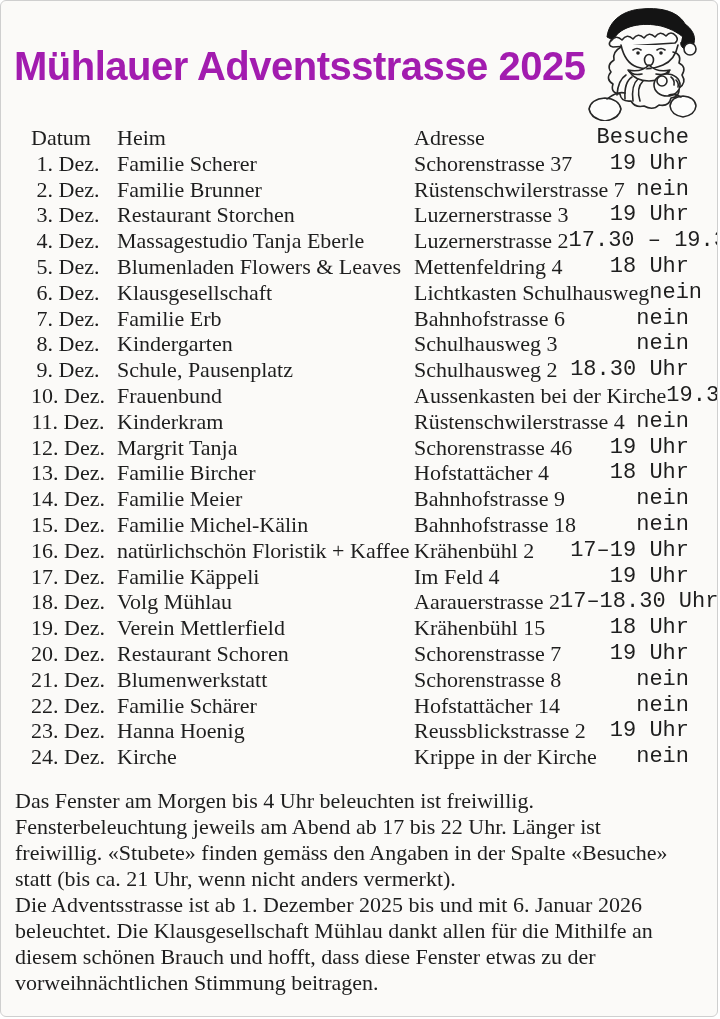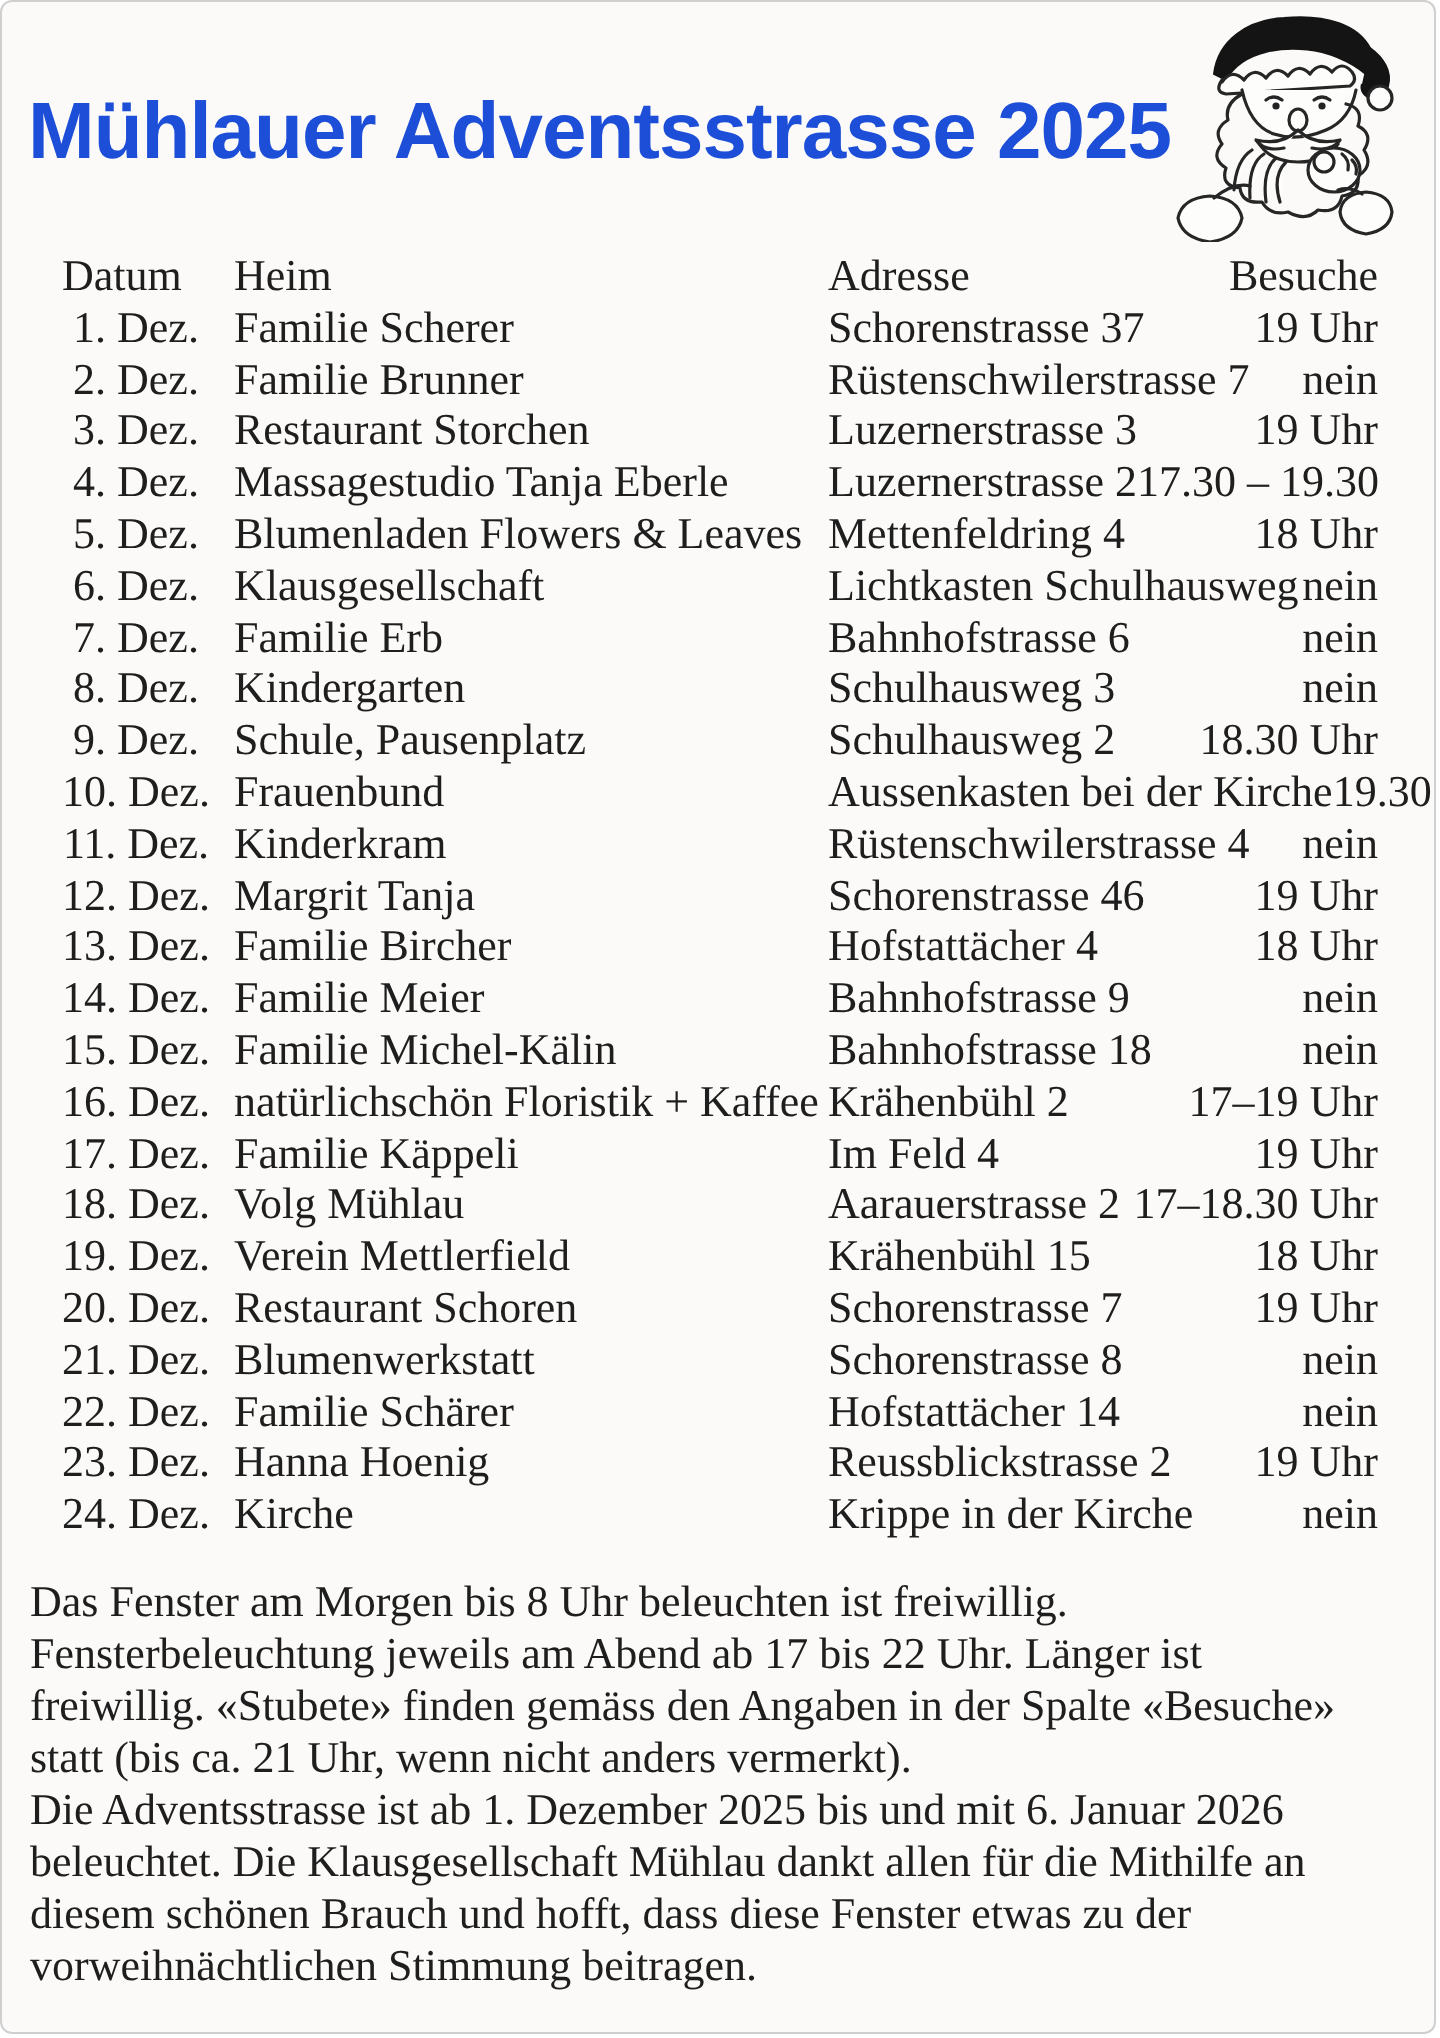--- a/index.html
+++ b/index.html
@@ -27,21 +27,21 @@
   .page-title {
     position: absolute;
     left: 13px;
     top: 42px;
     margin: 0;
     font-family: "Liberation Sans", sans-serif;
     font-weight: 700;
     font-size: 40px;
     line-height: 46px;
     letter-spacing: -0.5px;
-    color: #1d4ed8;
+    color: #a21caf;
     white-space: nowrap;
   }
   .santa {
     position: absolute;
     top: 2px;
     right: 6px;
     width: 140px;
     height: 118px;
   }
   
@@ -52,21 +52,21 @@
   .trow {
     display: grid;
     grid-template-columns: 86px 297px 1fr auto;
     line-height: 25.8px;
     font-size: 22px;
     white-space: nowrap;
   }
   .c-date { text-align: center; padding-right: 12px; }
   .c-name { overflow: visible; }
   .c-addr { }
-  .c-time { text-align: right; }
+  .c-time { text-align: right; font-family: Liberation Mono, monospace; }
   .thead .c-date { text-align: left; padding-right: 0; }
   
   .footer {
     padding: 18px 28px 0 14px;
     font-size: 22px;
     line-height: 26px;
   }
   .footer p { margin: 0; }
   
   .sk { fill: none; stroke: #262626; stroke-width: 1.6; stroke-linecap: round; stroke-linejoin: round; }
@@ -285,17 +285,17 @@
         <div class="c-date">24. Dez.</div>
         <div class="c-name">Kirche</div>
         <div class="c-addr">Krippe in der Kirche</div>
         <div class="c-time">nein</div>
       </div>
     </div>
 
   </div>
 
   <div class="footer">
-    <p>Das Fenster am Morgen bis 8 Uhr beleuchten ist freiwillig. Fensterbeleuchtung jeweils am Abend ab 17 bis 22 Uhr. Länger ist freiwillig. «Stubete» finden gemäss den Angaben in der Spalte «Besuche» statt (bis ca. 21 Uhr, wenn nicht anders vermerkt).</p>
+    <p>Das Fenster am Morgen bis 4 Uhr beleuchten ist freiwillig. Fensterbeleuchtung jeweils am Abend ab 17 bis 22 Uhr. Länger ist freiwillig. «Stubete» finden gemäss den Angaben in der Spalte «Besuche» statt (bis ca. 21 Uhr, wenn nicht anders vermerkt).</p>
     <p>Die Adventsstrasse ist ab 1. Dezember 2025 bis und mit 6. Januar 2026 beleuchtet. Die Klausgesellschaft Mühlau dankt allen für die Mithilfe an diesem schönen Brauch und hofft, dass diese Fenster etwas zu der vorweihnächtlichen Stimmung beitragen.</p>
   </div>
 
 </div>
 
 </body></html>

